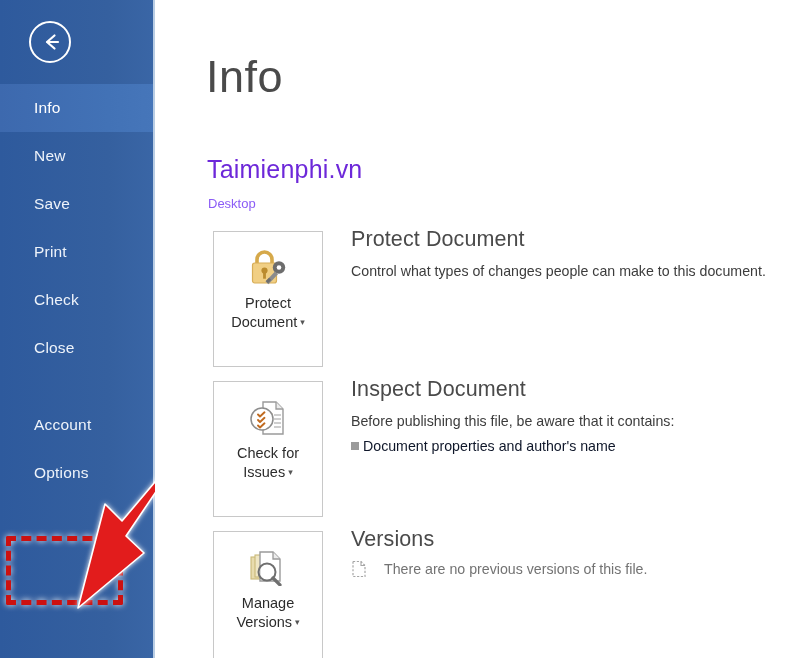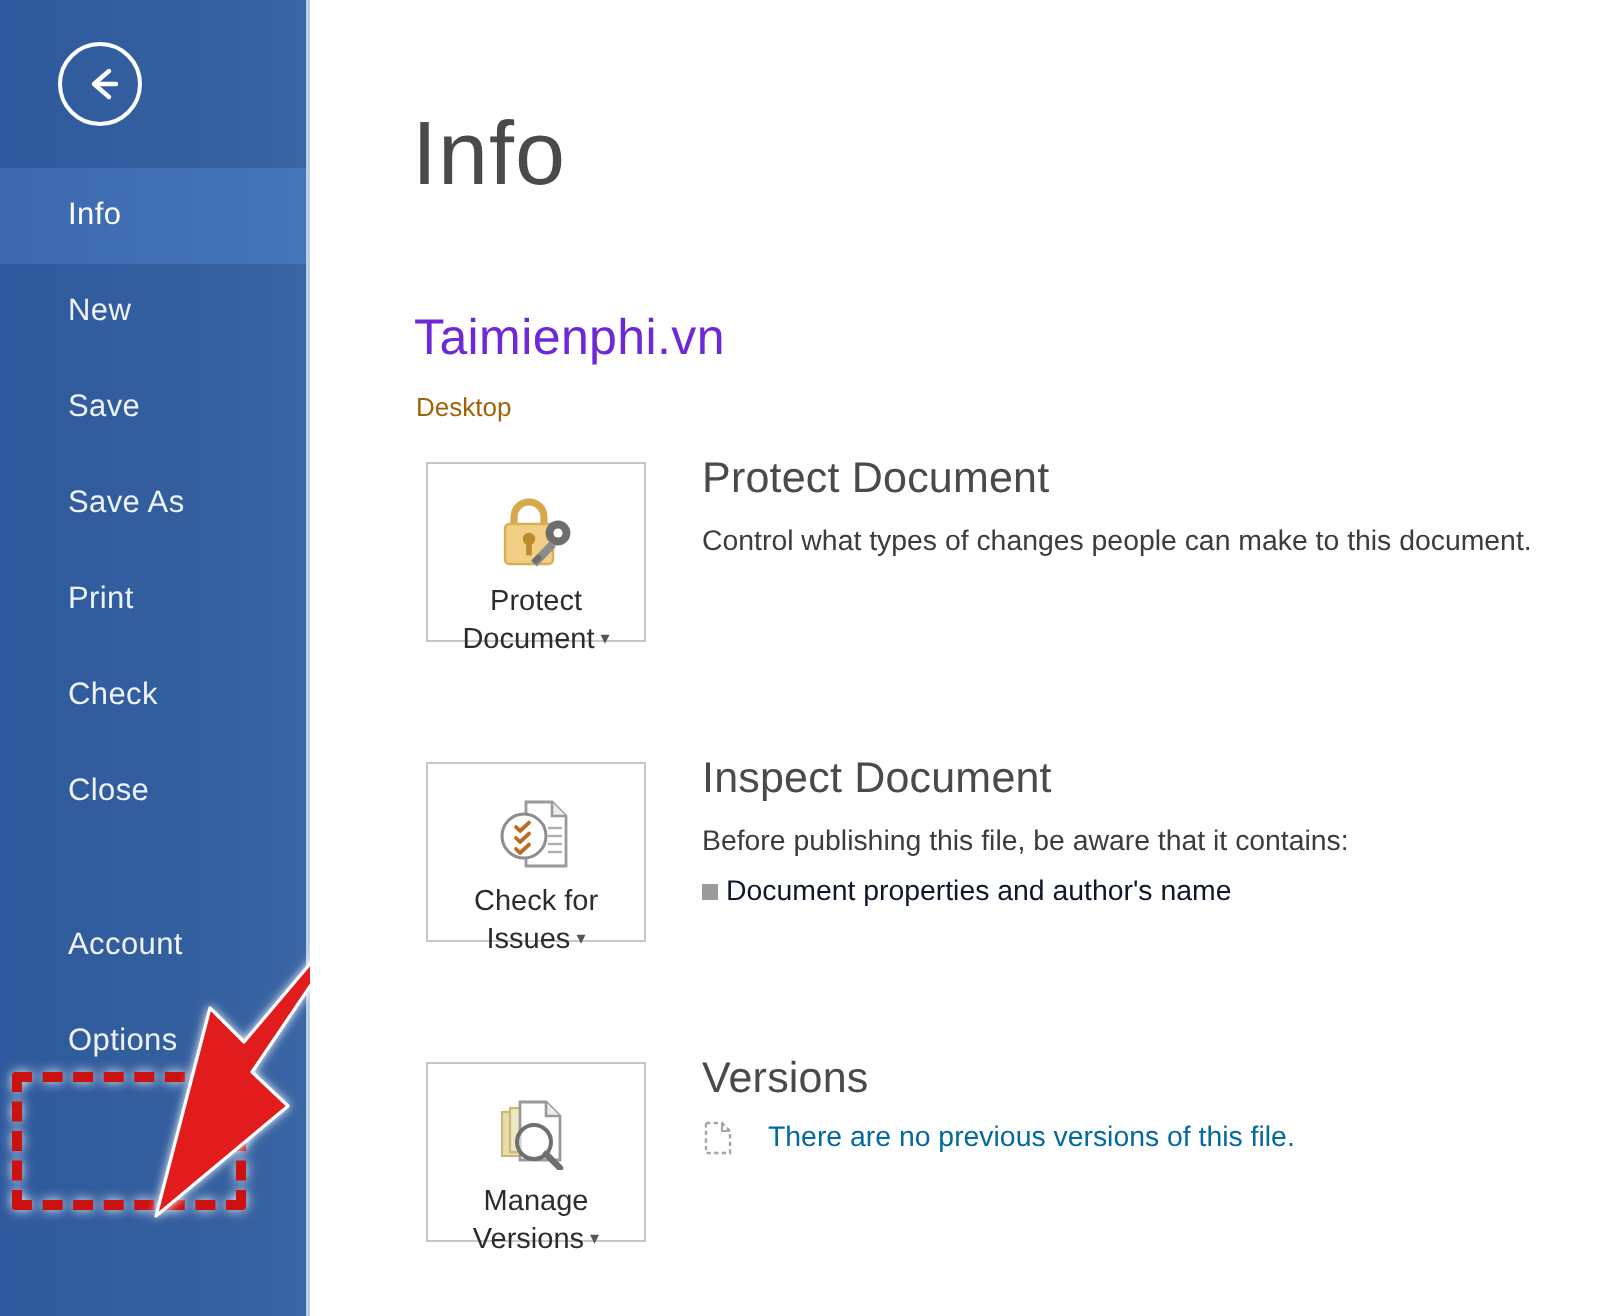--- a/index.html
+++ b/index.html
@@ -131,38 +131,38 @@
     font-size: 25px;
     color: #6d28d9;
     font-weight: 400;
     letter-spacing: 0.2px;
   }
   .doc-path {
     position: absolute;
     left: 53px;
     top: 196px;
     font-size: 13px;
-    color: #a16207;
+    color: #8b5cf6;
   }
 
   .section {
     position: absolute;
     left: 58px;
     width: 640px;
   }
   .sec-1 { top: 231px; }
   .sec-2 { top: 381px; }
   .sec-3 { top: 531px; }
 
   .big-btn {
     position: absolute;
     left: 0;
     top: 0;
     width: 110px;
-    height: 90px;
+    height: 136px;
     border: 1px solid #c8c8c8;
     box-sizing: border-box;
     background: #ffffff;
     display: flex;
     flex-direction: column;
     align-items: center;
     justify-content: flex-start;
     padding-top: 15px;
   }
   .big-btn .icon-slot {
@@ -228,21 +228,21 @@
   }
   .ver-row {
     margin-top: 7px;
     display: flex;
     align-items: flex-start;
   }
   .ver-icon { flex: 0 0 auto; margin-top: 1px; }
   .ver-text {
     margin-left: 17px;
     font-size: 14.2px;
-    color: #0369a1;
+    color: #737373;
     line-height: 1.45;
   }
 </style>
 </head>
 <body>
 
 <div id="app">
 
   <div class="sidebar">
 
@@ -255,23 +255,20 @@
 
     <div class="nav">
       <div class="nav-item selected">
         <span>Info</span>
       </div>
       <div class="nav-item">
         <span>New</span>
       </div>
       <div class="nav-item">
         <span>Save</span>
-      </div>
-      <div class="nav-item">
-        <span>Save As</span>
       </div>
       <div class="nav-item">
         <span>Print</span>
       </div>
       <div class="nav-item">
         <span>Check</span>
       </div>
       <div class="nav-item">
         <span>Close</span>
       </div>

